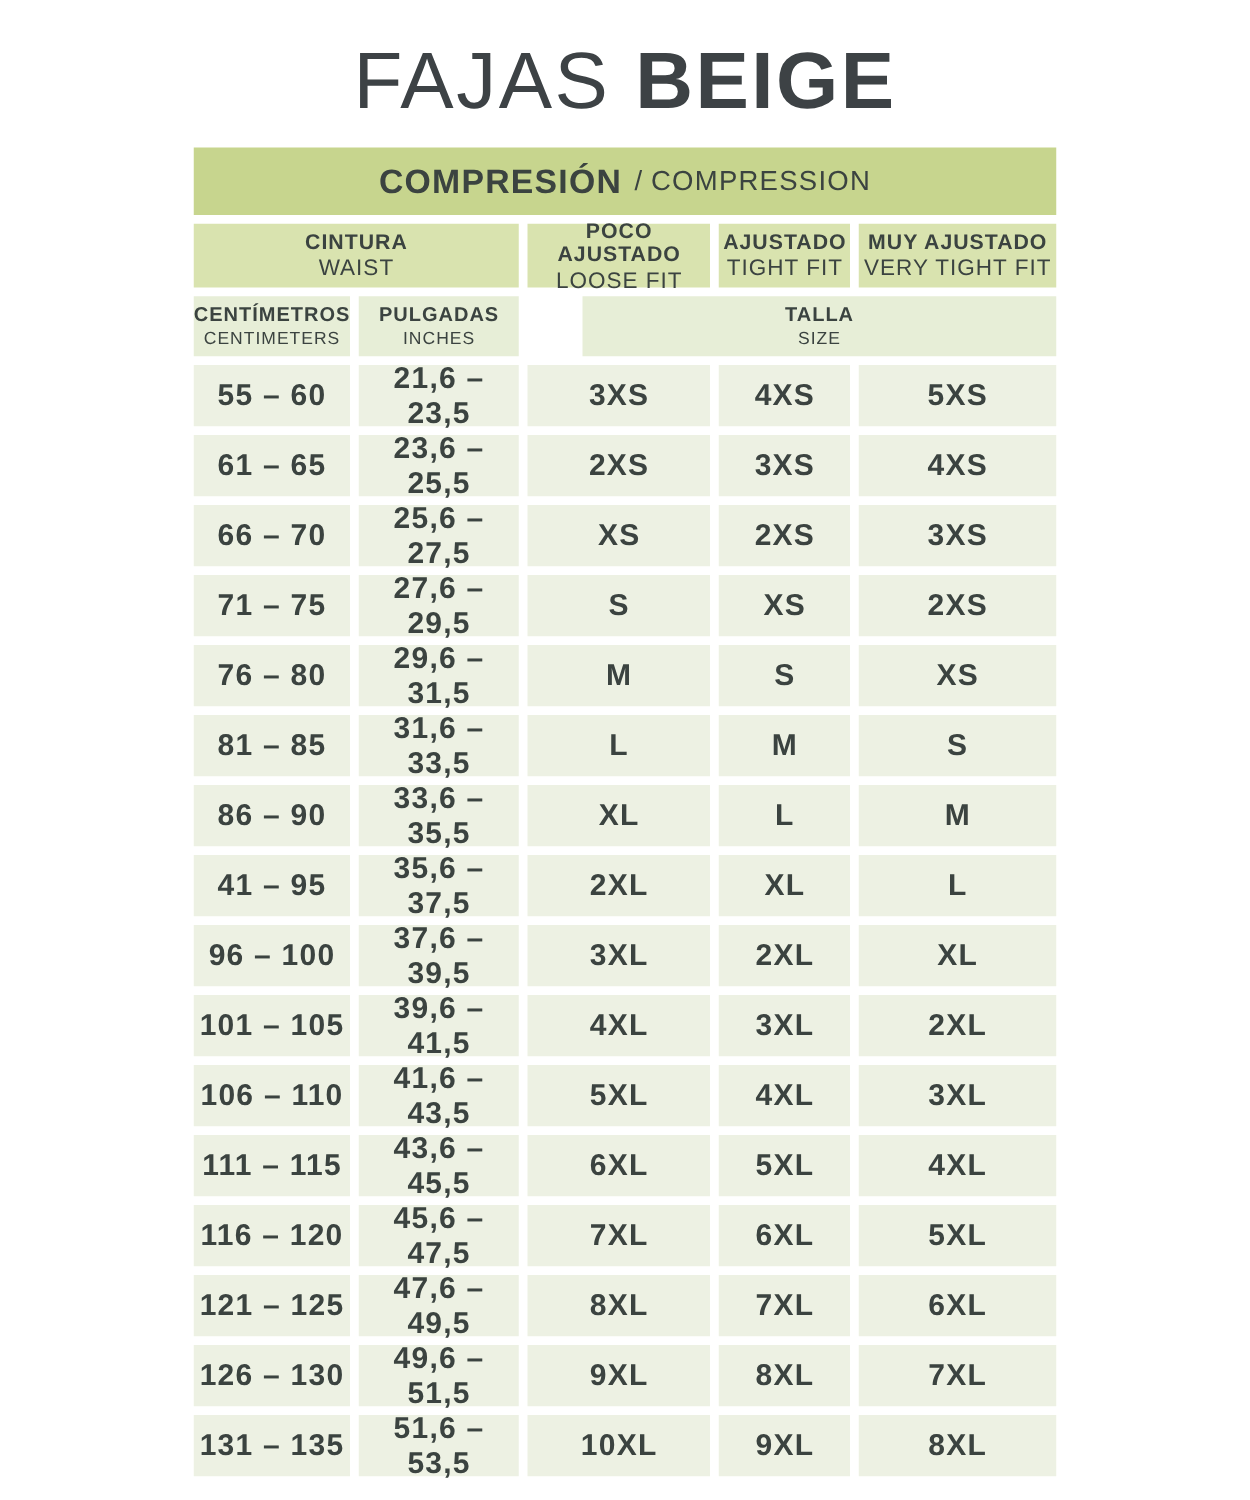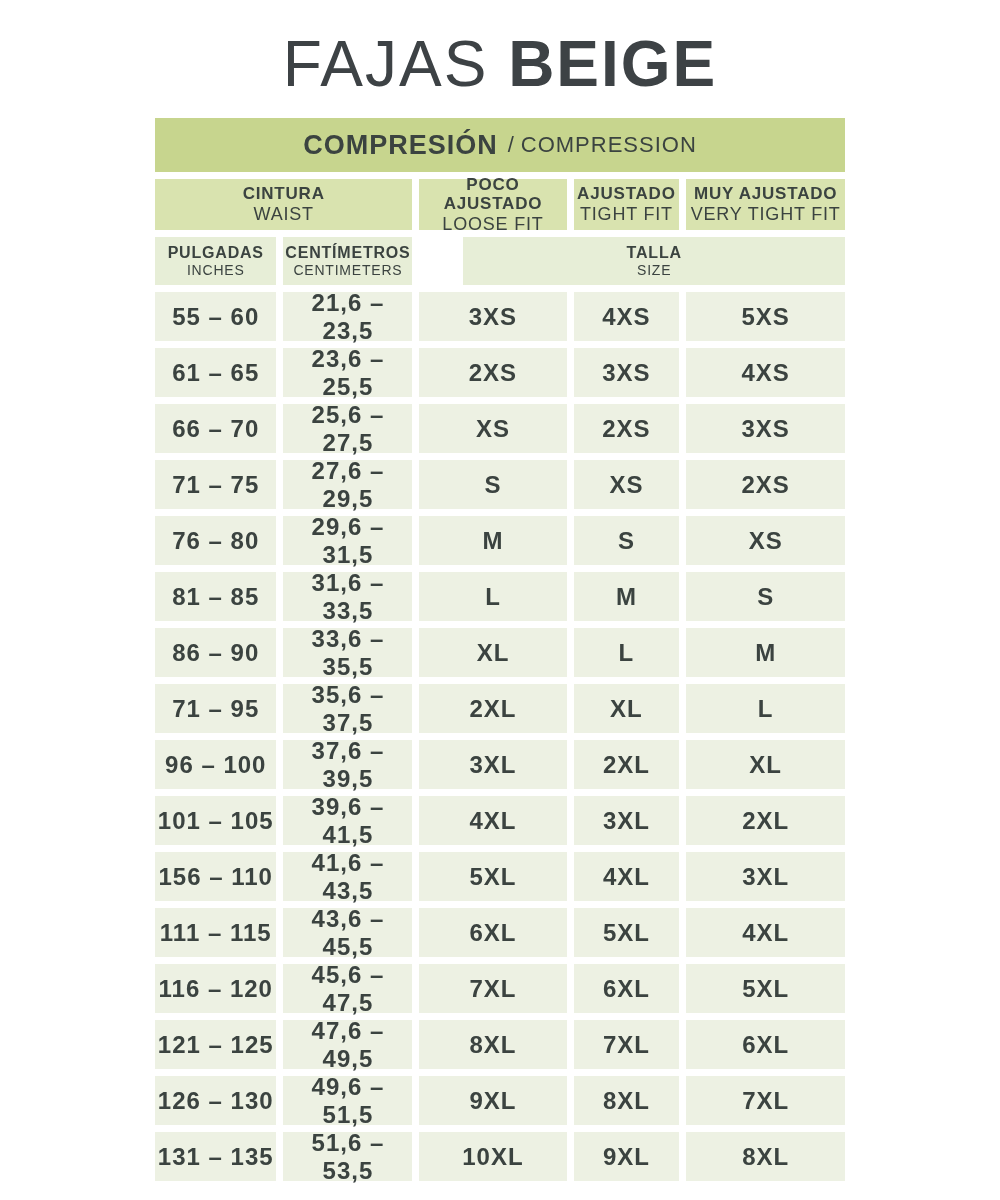--- a/index.html
+++ b/index.html
@@ -85,26 +85,26 @@
     <div class="cell head">
       <span class="main">AJUSTADO</span>
       <span class="sub">TIGHT FIT</span>
     </div>
     <div class="cell head">
       <span class="main">MUY AJUSTADO</span>
       <span class="sub">VERY TIGHT FIT</span>
     </div>
 
     <div class="cell subhead">
+      <span class="main">CENTÍMETROS</span>
+      <span class="sub">CENTIMETERS</span>
+    </div>
+    <div class="cell subhead">
       <span class="main">PULGADAS</span>
       <span class="sub">INCHES</span>
-    </div>
-    <div class="cell subhead">
-      <span class="main">CENTÍMETROS</span>
-      <span class="sub">CENTIMETERS</span>
     </div>
     <div class="cell subhead span-last3">
       <span class="main">TALLA</span>
       <span class="sub">SIZE</span>
     </div>
 
   <div class="cell data-cell">55 – 60</div>
       <div class="cell data-cell">21,6 – 23,5</div>
       <div class="cell data-cell">3XS</div>
       <div class="cell data-cell">4XS</div>
@@ -132,36 +132,36 @@
       <div class="cell data-cell">81 – 85</div>
       <div class="cell data-cell">31,6 – 33,5</div>
       <div class="cell data-cell">L</div>
       <div class="cell data-cell">M</div>
       <div class="cell data-cell">S</div>
       <div class="cell data-cell">86 – 90</div>
       <div class="cell data-cell">33,6 – 35,5</div>
       <div class="cell data-cell">XL</div>
       <div class="cell data-cell">L</div>
       <div class="cell data-cell">M</div>
-      <div class="cell data-cell">71 – 95</div>
+      <div class="cell data-cell">41 – 95</div>
       <div class="cell data-cell">35,6 – 37,5</div>
       <div class="cell data-cell">2XL</div>
       <div class="cell data-cell">XL</div>
       <div class="cell data-cell">L</div>
       <div class="cell data-cell">96 – 100</div>
       <div class="cell data-cell">37,6 – 39,5</div>
       <div class="cell data-cell">3XL</div>
       <div class="cell data-cell">2XL</div>
       <div class="cell data-cell">XL</div>
       <div class="cell data-cell">101 – 105</div>
       <div class="cell data-cell">39,6 – 41,5</div>
       <div class="cell data-cell">4XL</div>
       <div class="cell data-cell">3XL</div>
       <div class="cell data-cell">2XL</div>
-      <div class="cell data-cell">156 – 110</div>
+      <div class="cell data-cell">106 – 110</div>
       <div class="cell data-cell">41,6 – 43,5</div>
       <div class="cell data-cell">5XL</div>
       <div class="cell data-cell">4XL</div>
       <div class="cell data-cell">3XL</div>
       <div class="cell data-cell">111 – 115</div>
       <div class="cell data-cell">43,6 – 45,5</div>
       <div class="cell data-cell">6XL</div>
       <div class="cell data-cell">5XL</div>
       <div class="cell data-cell">4XL</div>
       <div class="cell data-cell">116 – 120</div>

